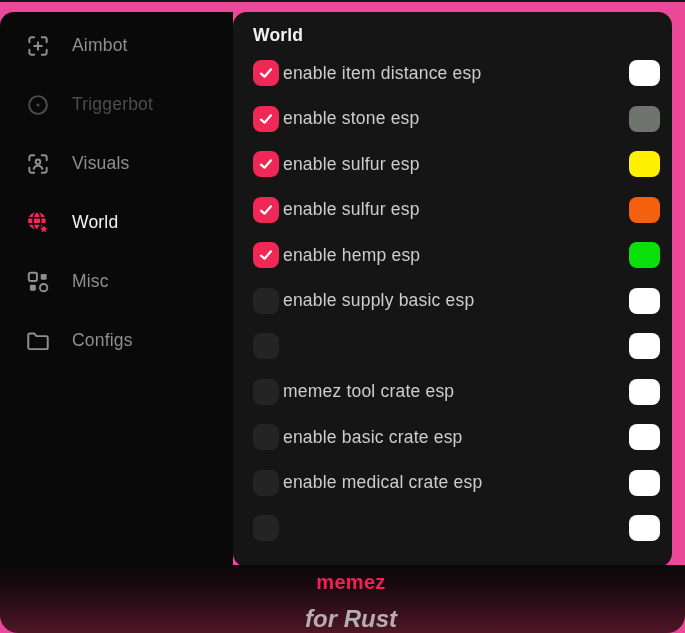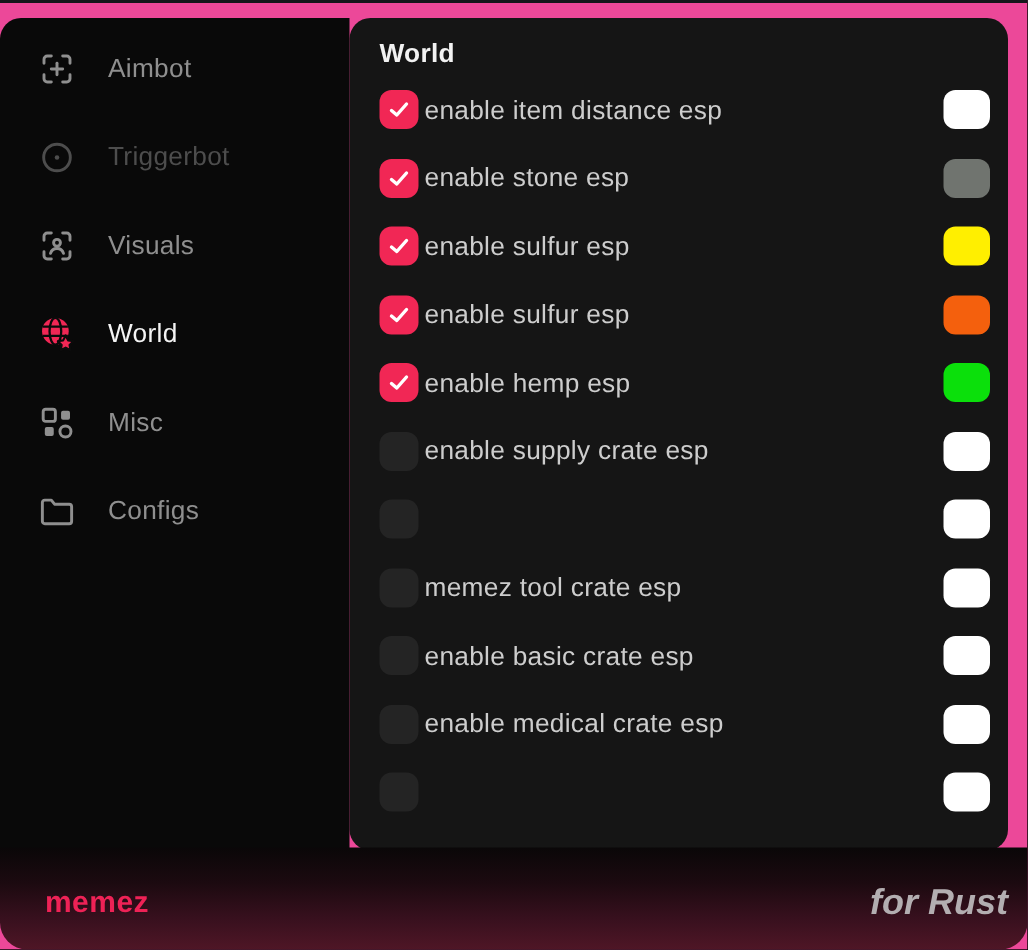--- a/index.html
+++ b/index.html
@@ -25,21 +25,21 @@
     display:flex;align-items:center;justify-content:center;}
   .checkbox svg{display:none;width:16px;height:16px;}
   .checkbox.checked{background:#f12755;}
   .checkbox.checked svg{display:block;}
   .row-label{margin-left:4px;font-size:17.5px;color:#cdcdcd;letter-spacing:.2px;}
   .swatch{margin-left:auto;width:31px;height:26px;border-radius:8px;cursor:pointer;}
   
   .footer{position:absolute;left:0;bottom:0;width:685px;height:68px;box-sizing:border-box;
     display:flex;align-items:center;justify-content:space-between;padding:6px 13px 0 30px;
     background:linear-gradient(180deg,#0a0708 0%,#1c0a10 35%,#38101e 70%,#4f1626 100%);
-    border-radius:0 0 18px 18px;}
+    border-radius:0 0 18px 18px;flex-direction:column;}
   .brand{color:#ee2256;font-size:20px;font-weight:700;letter-spacing:.3px;}
   .tagline{color:#b3aeb1;font-size:24px;font-weight:700;font-style:italic;}
 </style>
 </head>
 <body>
 
 <div class="window">
   <div class="main">
 
     <aside class="sidebar">
@@ -160,21 +160,21 @@
       </svg>
     </span>
     <span class="row-label">enable hemp esp</span>
     <span class="swatch" style="background: rgb(11, 224, 11);"></span>
   </div>
 
   <div class="row">
     <span class="checkbox">
       
     </span>
-    <span class="row-label">enable supply crate esp</span>
+    <span class="row-label">enable supply basic esp</span>
     <span class="swatch" style="background: rgb(255, 255, 255);"></span>
   </div>
 
   <div class="row">
     <span class="checkbox">
       
     </span>
     <span class="swatch" style="background: rgb(255, 255, 255);"></span>
   </div>
 

